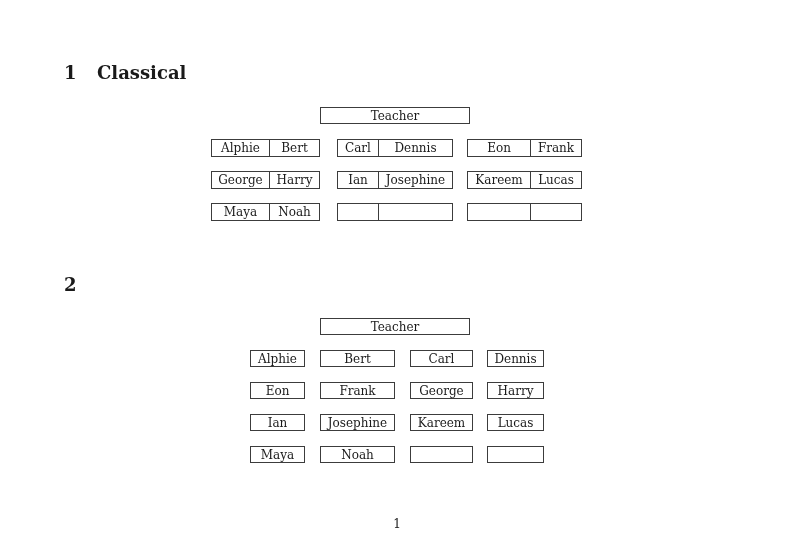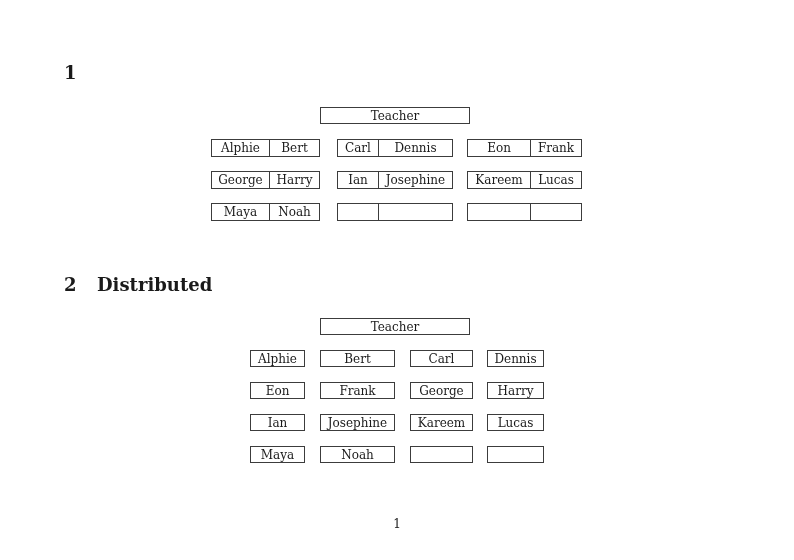--- a/index.html
+++ b/index.html
@@ -52,20 +52,21 @@
     font-size: 12px;
   }
 </style>
 </head>
 <body>
 
 <div class="page">
 
   <div class="heading" style="left:64px; top:62px;">
     <span class="heading-num">1</span>
+    <span>Classical</span>
   </div>
 
   <div class="node" style="left:320px; top:107px; width:150px; height:17px;">
     <span>Teacher</span>
   </div>
 
   <div class="node pair" style="left:211px; top:139px; width:109px; height:18px;">
     <span class="cell-left" style="width:58px;">Alphie</span>
     <span class="cell-right">Bert</span>
   </div>
@@ -99,21 +100,20 @@
     <span class="cell-left" style="width:41px;"></span>
     <span class="cell-right"></span>
   </div>
   <div class="node pair" style="left:467px; top:203px; width:115px; height:18px;">
     <span class="cell-left" style="width:63px;"></span>
     <span class="cell-right"></span>
   </div>
 
   <div class="heading" style="left:64px; top:274px;">
     <span class="heading-num">2</span>
-    <span>Distributed</span>
   </div>
 
   <div class="node" style="left:320px; top:318px; width:150px; height:17px;">
     <span>Teacher</span>
   </div>
 
   <div class="node" style="left:250px; top:350px; width:55px; height:17px;">Alphie</div>
   <div class="node" style="left:320px; top:350px; width:75px; height:17px;">Bert</div>
   <div class="node" style="left:410px; top:350px; width:63px; height:17px;">Carl</div>
   <div class="node" style="left:487px; top:350px; width:57px; height:17px;">Dennis</div>

